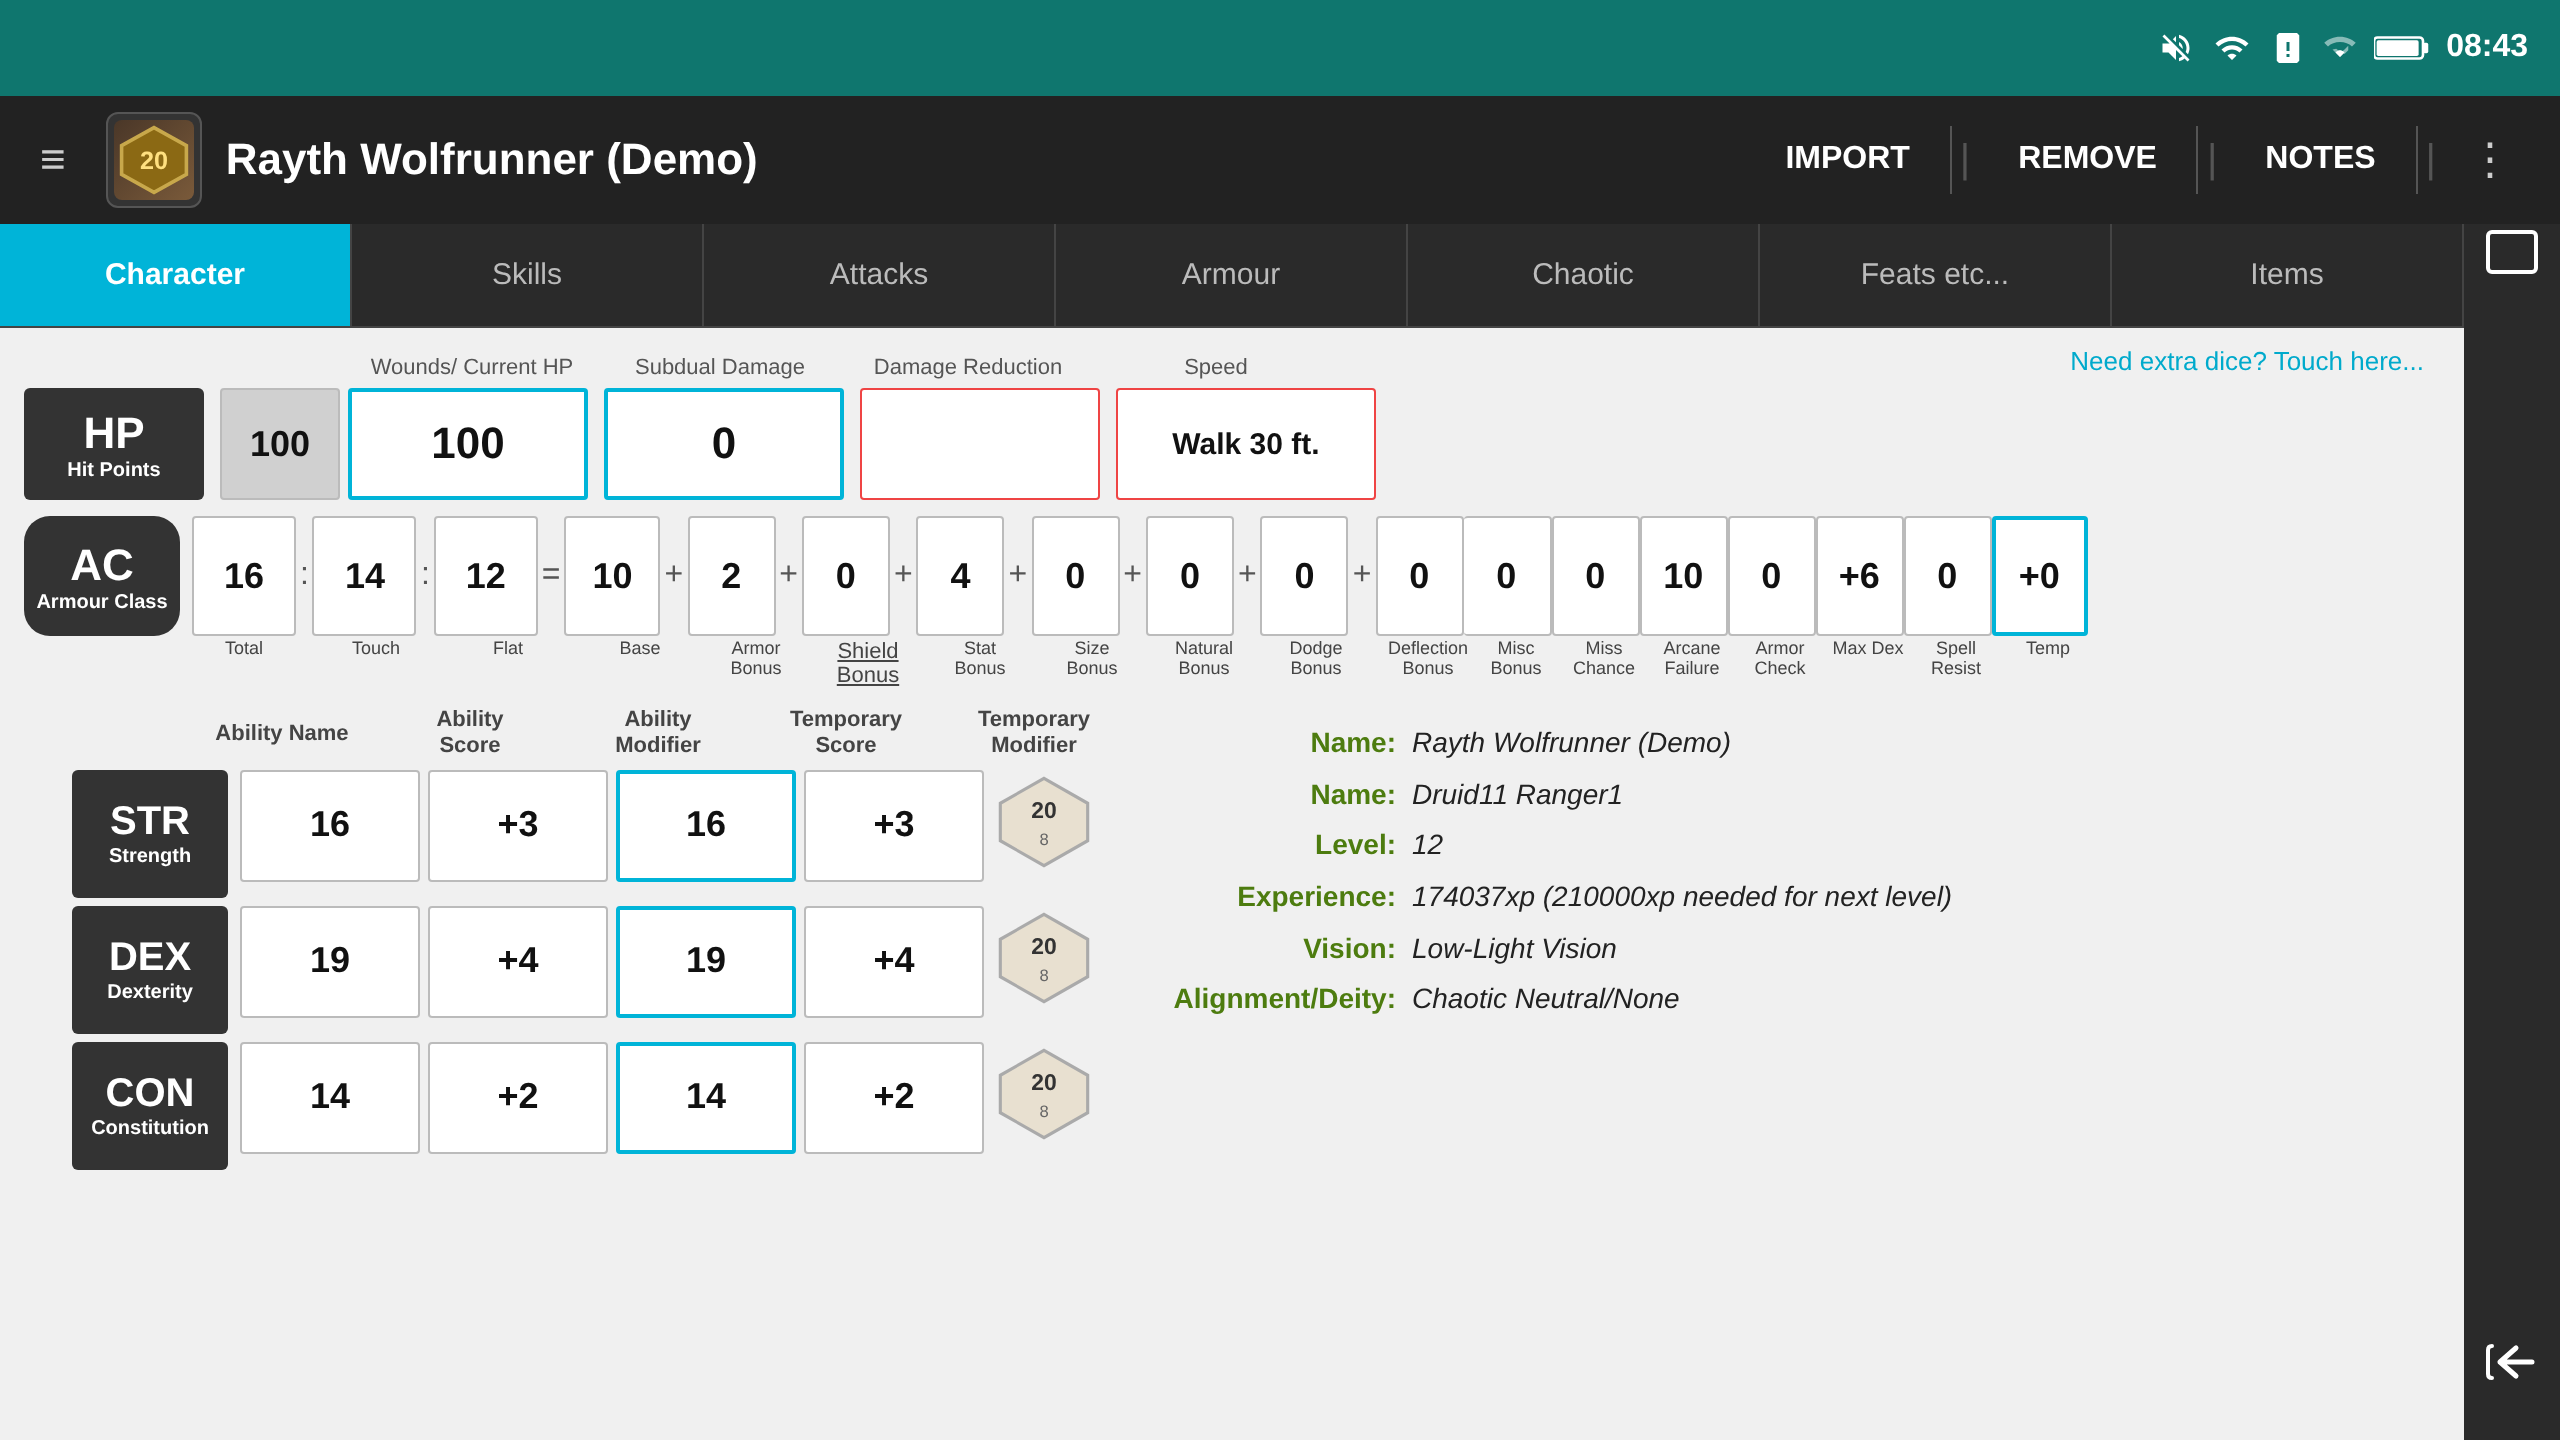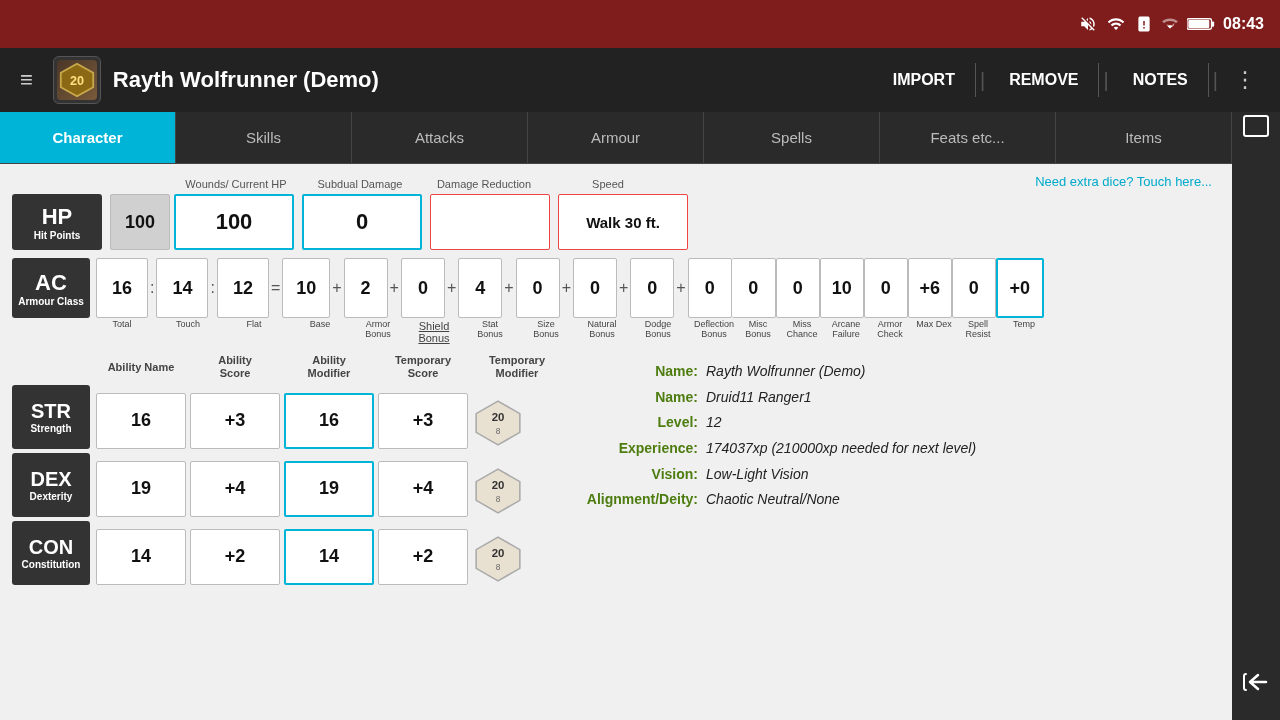--- a/index.html
+++ b/index.html
@@ -7,21 +7,21 @@
       font-family: 'Arial', sans-serif;
       background: #1a1a1a;
       width: 1280px;
       height: 720px;
       overflow: hidden;
       color: #fff;
     }
 
     
     .status-bar {
-      background: #7f1d1d;
+      background: #0f766e;
       height: 48px;
       display: flex;
       align-items: center;
       justify-content: flex-end;
       padding: 0 16px;
       gap: 10px;
       font-size: 14px;
       color: #fff;
     }
     .status-bar-icons {
@@ -198,21 +198,21 @@
       background: #333;
       color: #fff;
       width: 78px;
       height: 60px;
       display: flex;
       flex-direction: column;
       align-items: center;
       justify-content: center;
       font-size: 20px;
       font-weight: bold;
-      border-radius: 3px;
+      border-radius: 13px;
       margin-right: 6px;
       flex-shrink: 0;
     }
 
     .ac-cell {
       background: #fff;
       border: 1px solid #bbb;
       height: 60px;
       display: flex;
       align-items: center;
@@ -243,23 +243,24 @@
     }
 
     .ability-headers {
       display: flex;
       align-items: center;
       margin-bottom: 4px;
     }
 
     .ability-row {
       display: flex;
-      align-items: flex-end;
+      align-items: flex-start;
       margin-bottom: 4px;
       height: 64px;
+      margin-left: 24px;
     }
 
     .ability-label-box {
       background: #333;
       color: #fff;
       width: 78px;
       height: 64px;
       display: flex;
       flex-direction: column;
       align-items: center;
@@ -372,21 +373,21 @@
   <div class="tab">
     <span>Skills</span>
   </div>
   <div class="tab">
     <span>Attacks</span>
   </div>
   <div class="tab">
     <span>Armour</span>
   </div>
   <div class="tab">
-    <span>Spells</span>
+    <span>Chaotic</span>
   </div>
   <div class="tab">
     <span>Feats etc...</span>
   </div>
   <div class="tab">
     <span>Items</span>
   </div>
 
   <div style="width:48px; background:#333; display:flex; flex-direction:column; align-items:center; justify-content:center; cursor:pointer;">
     <svg width="28" height="24" viewBox="0 0 28 24" fill="white">

